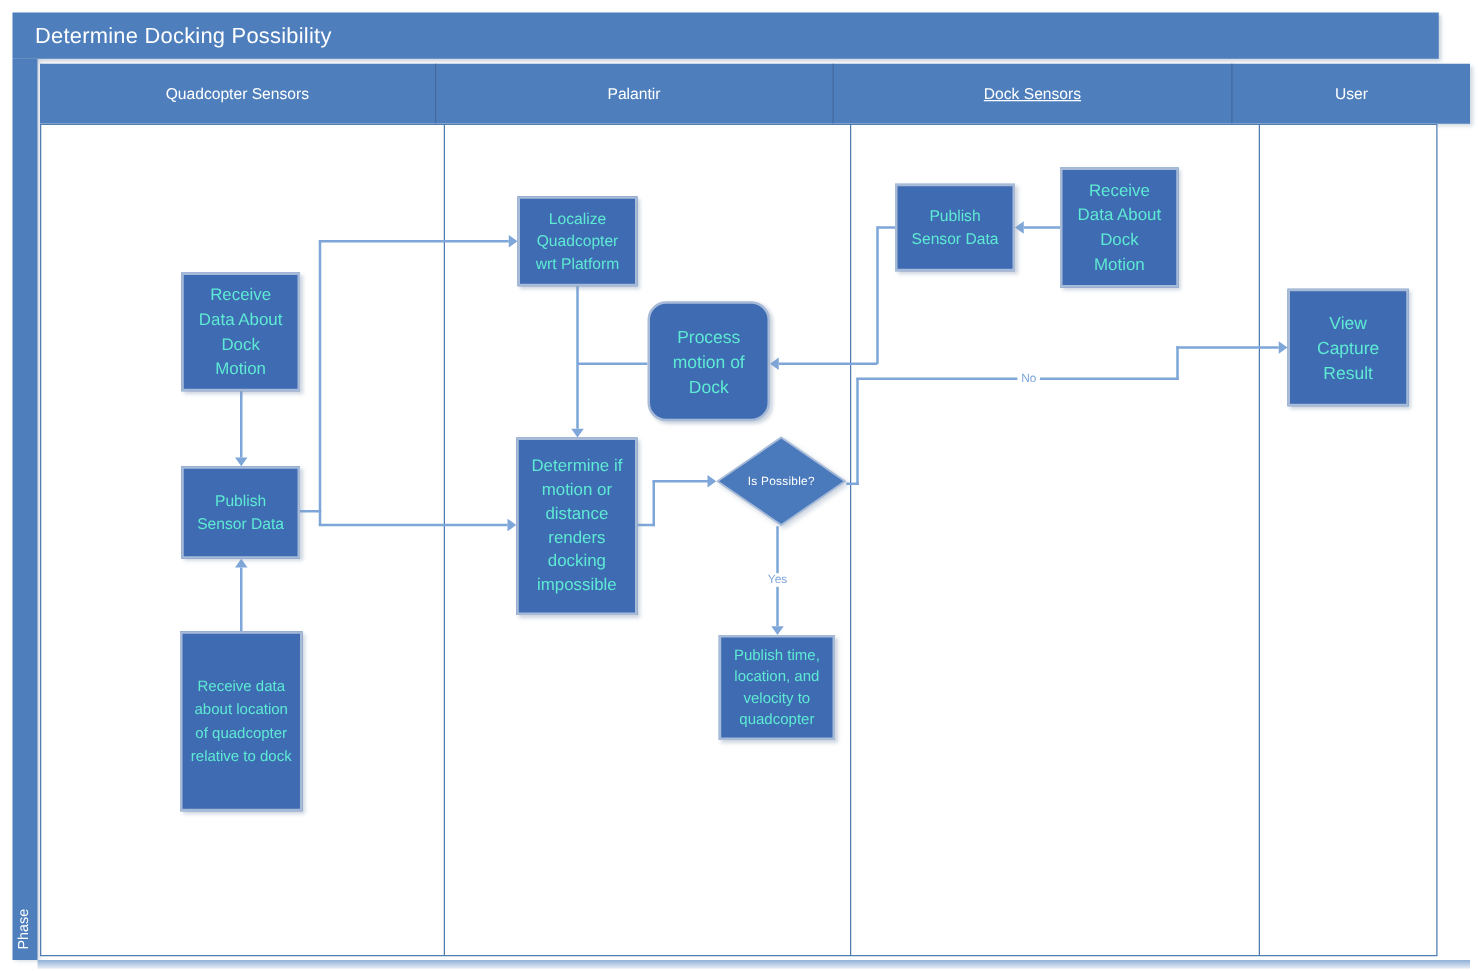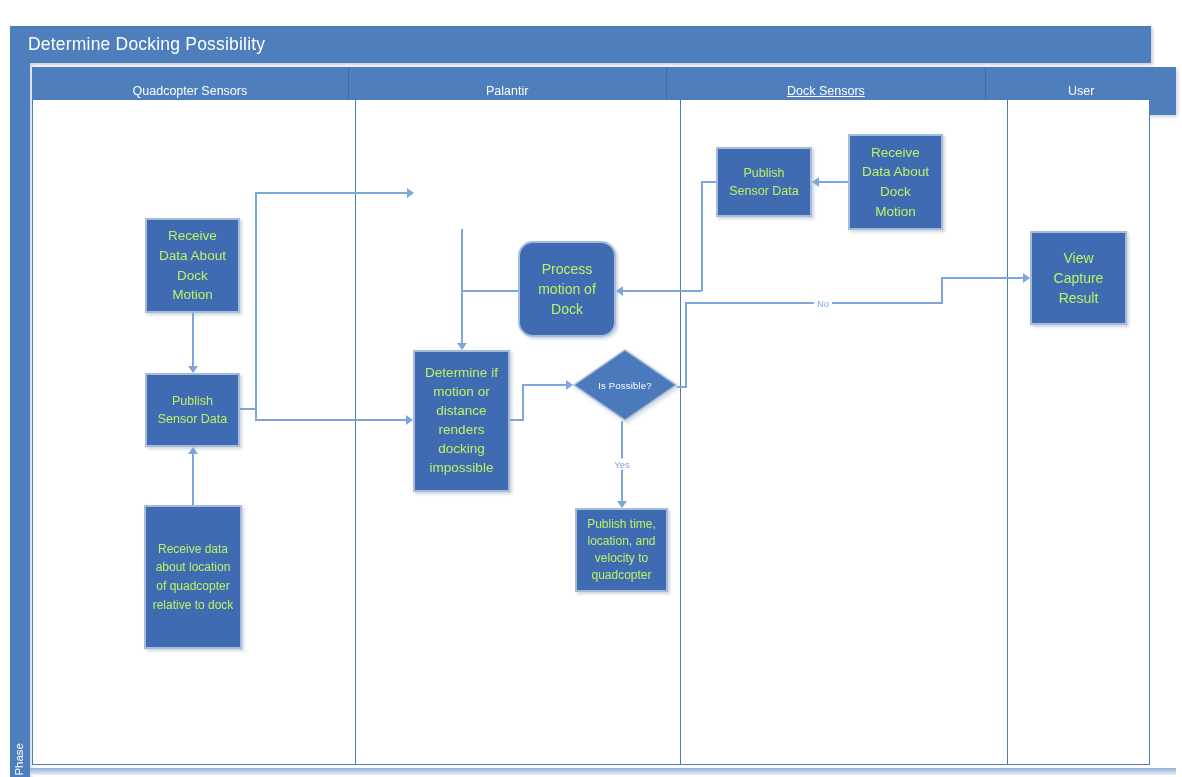--- a/index.html
+++ b/index.html
@@ -1,19 +1,19 @@
 <!DOCTYPE html>
 <html style="--band: #4e7fbc; --node-fill: #3e6bb1; --diamond-fill: #4a7abc; --node-border: #a7bbd8; --connector: #7ea6d9; --lane-border: #4e7cb0; --header-sep: #44699e; --strip-from: #8fb0d6; --strip-to: #e9eff7;"><head>
 <meta charset="utf-8">
 <style>
   html, body { margin:0; padding:0; background:#ffffff; }
   body { font-family: "Liberation Sans", sans-serif; }
   #canvas { position:relative; width:1182px; height:777px; background:#ffffff; overflow:hidden; }
 
-  .band { background: var(--band,#4e7fbc); color:#ffffff;margin-top:16px; }
+  .band { background: var(--band,#4e7fbc); color:#ffffff; }
 
   .title-bar {
     position:absolute; left:10px; top:10px; width:1141px; height:37px;
     display:flex; align-items:center; padding-left:18px; box-sizing:border-box;
     font-size:17.5px; letter-spacing:.2px;
     box-shadow: 2px 2px 3px rgba(130,150,175,.45);
   }
 
   .phase-strip {
     position:absolute; left:10px; top:47px; width:20px; height:721px;
@@ -41,21 +41,21 @@
   }
   .lane-sep { position:absolute; top:0; bottom:0; width:1px; background:var(--lane-border,#4e7cb0); }
 
   .bottom-strip {
     position:absolute; left:30px; top:768px; width:1146px; height:7px;
     background: linear-gradient(180deg, var(--strip-from,#8fb0d6), var(--strip-to,#e9eff7));
   }
 
   .node {
     position:absolute; display:flex; align-items:center; justify-content:center;
-    text-align:center; color:#bef264; background:var(--node-fill,#3e6bb1);
+    text-align:center; color:#5eead4; background:var(--node-fill,#3e6bb1);
     border:2px solid var(--node-border,#a7bbd8); box-sizing:border-box;
     box-shadow: 2px 2px 3px rgba(130,150,175,.4);
     line-height:1.45; z-index:4;
   }
 
   .seg { position:absolute; background:var(--connector,#7ea6d9); z-index:2; }
   .arr { position:absolute; width:0; height:0; z-index:3; }
   .arr.r { border-top:5px solid transparent; border-bottom:5px solid transparent; border-left:7px solid var(--connector,#7ea6d9); }
   .arr.l { border-top:5px solid transparent; border-bottom:5px solid transparent; border-right:7px solid var(--connector,#7ea6d9); }
   .arr.d { border-left:5px solid transparent; border-right:5px solid transparent; border-top:7px solid var(--connector,#7ea6d9); }
@@ -143,20 +143,21 @@
   <div class="seg" style="left:621px; top:421px; width:2px; height:80px;"></div>
   <div class="arr d" style="left:617px; top:501px;"></div>
 
   <span class="edge-label" style="left:823px; top:303px;">No</span>
   <span class="edge-label" style="left:622px; top:464px;">Yes</span>
 
   <div class="node" style="left:145px; top:218px; width:95px; height:95px; font-size:13.5px; padding:2px 8px;">Receive Data About Dock Motion</div>
   <div class="node" style="left:145px; top:373px; width:95px; height:74px; font-size:12.5px; padding:2px 6px;">Publish Sensor Data</div>
   <div class="node" style="left:144px; top:505px; width:98px; height:144px; font-size:12px; line-height:1.55; padding:2px 5px;">Receive data about location of quadcopter relative to dock</div>
 
+  <div class="node" style="left:414px; top:157px; width:96px; height:72px; font-size:12.5px; padding:2px 6px;">Localize Quadcopter wrt Platform</div>
   <div class="node" style="left:518px; top:241px; width:98px; height:96px; font-size:14px; padding:2px 4px;border-radius:15px;">Process motion of Dock</div>
   <div class="node" style="left:413px; top:350px; width:97px; height:142px; font-size:13.5px; line-height:1.4; padding:2px 6px;">Determine if motion or distance renders docking impossible</div>
   <div class="node" style="left:575px; top:508px; width:93px; height:84px; font-size:12px; line-height:1.4; padding:2px 3px;">Publish time, location, and velocity to quadcopter</div>
 
   <div class="diamond-wrap">
     <svg width="104" height="72" viewBox="0 0 104 72">
       <polygon points="52,1 103,36 52,71 1,36" style="fill:var(--diamond-fill,#4a7abc); stroke:var(--node-border,#a7bbd8); stroke-width:1.5;"></polygon>
     </svg>
     <span class="diamond-label">Is Possible?</span>
   </div>

